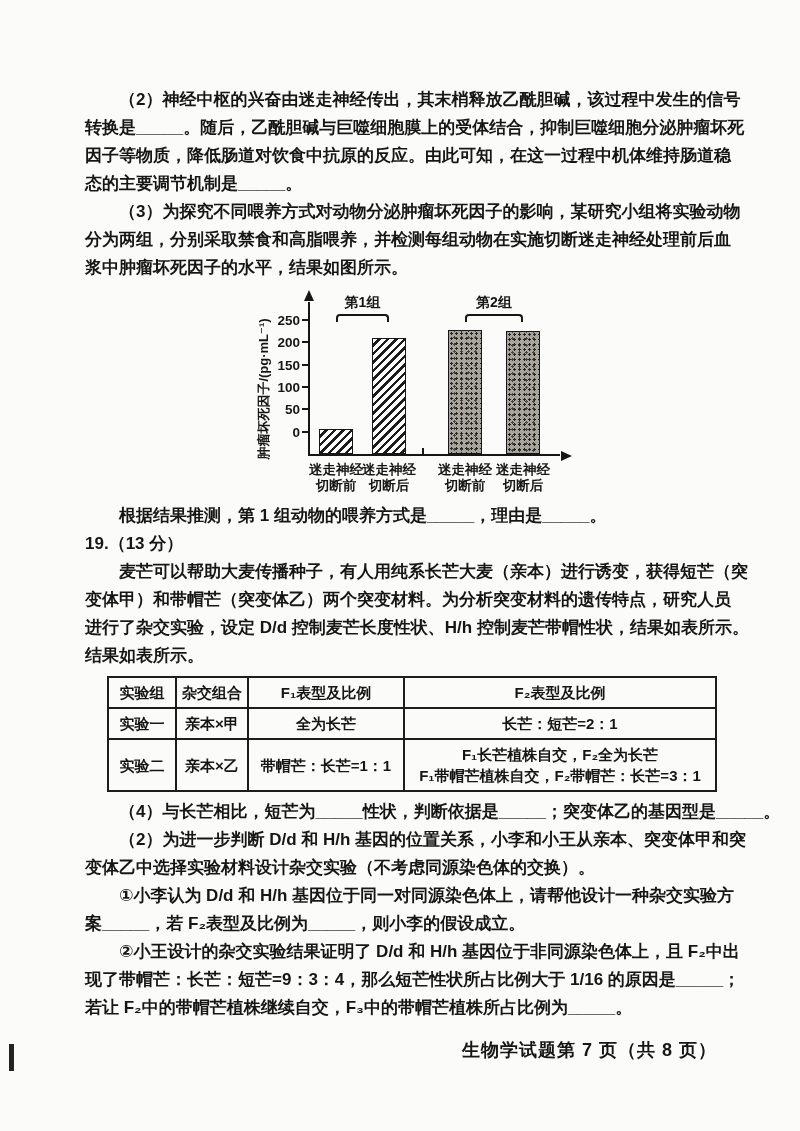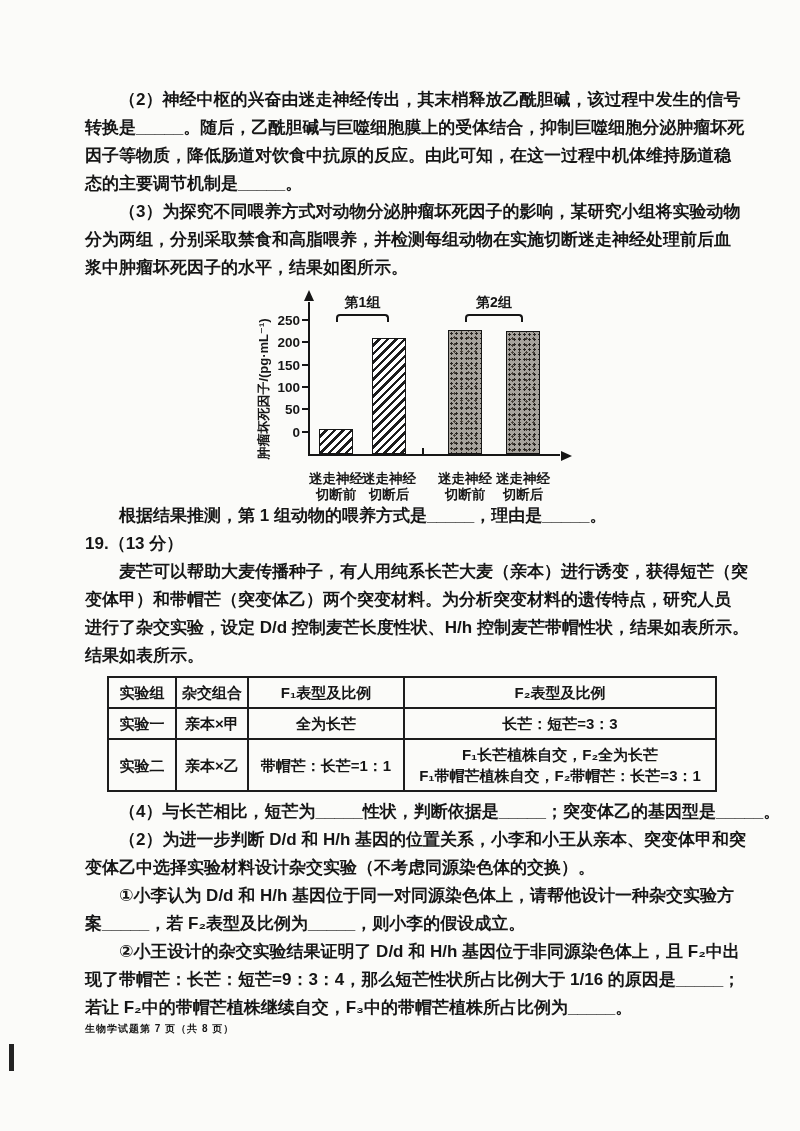--- a/index.html
+++ b/index.html
@@ -9,21 +9,21 @@
     font-family:"Liberation Sans","DejaVu Sans",sans-serif;
     font-weight:700;
     color:#161616;
     position:relative;
     overflow:hidden;
   }
   .page{position:absolute;left:0;top:0;width:800px;height:886px;}
   .content{position:absolute;left:85px;top:86px;width:632px;}
   .line{font-size:17px;line-height:28px;white-space:nowrap;}
   .indent{padding-left:34px;}
-  .footer{text-align:left;font-size:10px;letter-spacing:1px;}
+  .footer{margin-top:16px;text-align:right;font-size:18px;letter-spacing:1px;}
 
   
   .chart{position:relative;width:560px;height:212px;margin:6px 0 2px 118px;}
   .y-label{
     position:absolute;left:52px;top:194px;width:186px;
     transform:rotate(-90deg);transform-origin:0 0;
     text-align:center;font-size:13px;white-space:nowrap;
   }
   .plot{
     position:absolute;left:105px;top:14px;
@@ -39,21 +39,21 @@
   .tick-mark{position:absolute;left:-8px;width:8px;height:2px;background:#161616;}
   .tick-label{position:absolute;left:-44px;width:34px;text-align:right;font-size:13.5px;line-height:17px;}
   .bar{position:absolute;bottom:0;border:1.5px solid #161616;box-sizing:border-box;}
   .diagonal-hatch{background:repeating-linear-gradient(135deg,#ffffff 0 3.5px,#1c1c1c 3.5px 6px);}
   .speckle{
     background-color:#a7a39d;
     background-image:radial-gradient(#26231f 1px,transparent 1.3px),
                      radial-gradient(#4c453e 1px,transparent 1.3px);
     background-size:5px 5px,7px 7px;background-position:0 0,2px 3px;
   }
-  .x-label{position:absolute;width:80px;text-align:center;font-size:13.5px;line-height:16px;white-space:pre-line;margin-top:9px;}
+  .x-label{position:absolute;width:80px;text-align:center;font-size:13.5px;line-height:16px;white-space:pre-line;}
   .bracket{position:absolute;height:8px;box-sizing:border-box;
     border-top:2px solid #161616;border-left:2px solid #161616;border-right:2px solid #161616;
     border-radius:4px 4px 0 0;}
   .group-label{position:absolute;width:80px;text-align:center;font-size:14px;line-height:18px;}
   .x-mid-tick{position:absolute;bottom:0;width:2px;height:6px;background:#161616;}
 
   
   table.cross{border-collapse:collapse;table-layout:fixed;width:584px;margin:6px 0 6px 22px;}
   table.cross th,table.cross td{
     border:2px solid #1d1d1d;text-align:center;vertical-align:middle;
@@ -129,21 +129,21 @@
           <tr>
         <th class="c0">实验组</th>
         <th class="c1">杂交组合</th>
         <th class="c2">F₁表型及比例</th>
         <th class="c3">F₂表型及比例</th>
       </tr>
       <tr>
         <td>实验一</td>
         <td>亲本×甲</td>
         <td>全为长芒</td>
-        <td>长芒：短芒=3：3</td>
+        <td>长芒：短芒=2：1</td>
       </tr>
       <tr>
         <td>实验二</td>
         <td>亲本×乙</td>
         <td>带帽芒：长芒=1：1</td>
         <td class="prewrap">F₁长芒植株自交，F₂全为长芒
 F₁带帽芒植株自交，F₂带帽芒：长芒=3：1</td>
       </tr>
     </tbody>
       </table>

